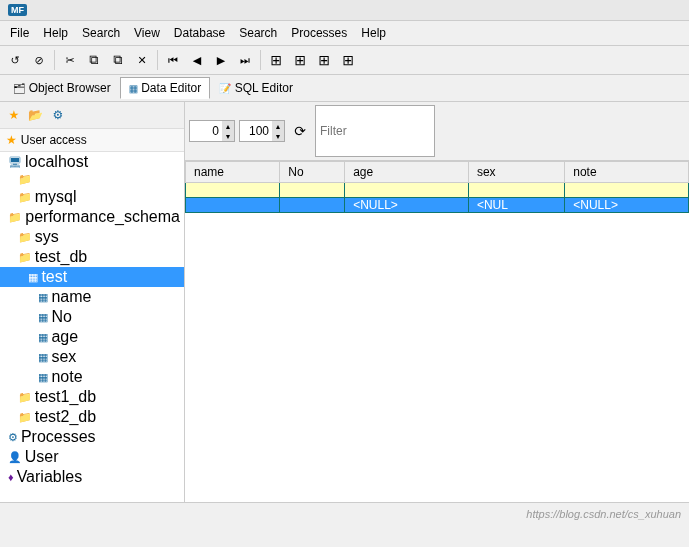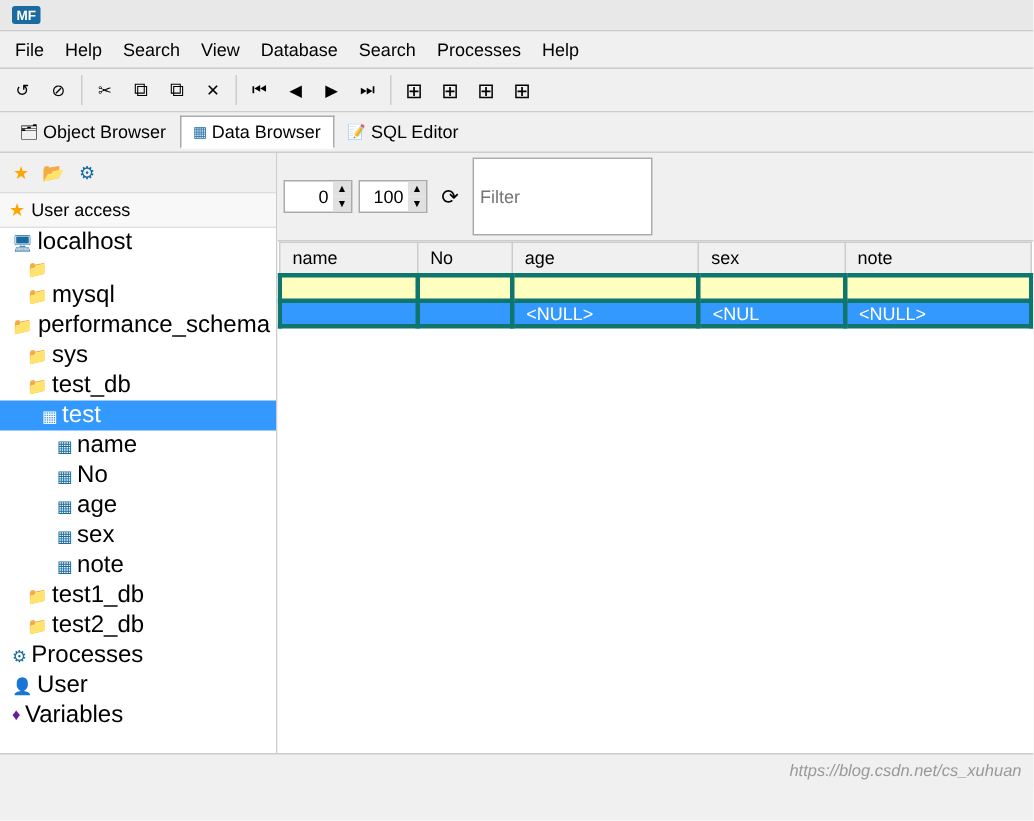--- a/index.html
+++ b/index.html
@@ -54,21 +54,21 @@
     .filter-input { border: 1px solid #aaa; padding: 18px 4px; font-size: 12px; width: 120px; }
     
     
     .data-grid { flex: 1; overflow: auto; }
     table { border-collapse: collapse; width: 100%; }
     thead tr { background: #f0f0f0; }
     thead th { border: 1px solid #ccc; padding: 3px 8px; font-size: 12px; font-weight: normal; text-align: left; white-space: nowrap; }
     tbody tr { background: white; }
     tbody tr:nth-child(even) { background: #fafafa; }
     tbody tr.selected-row td { background: #3399ff; color: white; }
-    tbody td { border: 3px solid #0f766e; padding: 0 8px; font-size: 12px; white-space: nowrap; }
+    tbody td { border: 1px solid #0f766e; padding: 0 8px; font-size: 12px; white-space: nowrap; }
     .null-cell-selected { color: white; }
     
     
     .new-row td { background: #ffffc0 !important; }
     
     
     .status-bar { background: #f0f0f0; border-top: 1px solid #ccc; padding: 2px 8px; font-size: 11px; color: #666; display: flex; justify-content: flex-end; align-items: center; height: 22px; }
     
     
     ::-webkit-scrollbar { width: 12px; height: 12px; }
@@ -113,21 +113,21 @@
   <div class="toolbar-btn" style="font-size:14px;">⊞</div>
 </div>
 
 <div class="nav-area">
   <div class="nav-tab">
     <span class="nav-tab-icon">🗂</span>
     <span>Object Browser</span>
   </div>
   <div class="nav-tab active">
     <span class="nav-tab-icon" style="color:#1a6ba0;">▦</span>
-    <span>Data Browser</span>
+    <span>Data Editor</span>
   </div>
   <div class="nav-tab">
     <span class="nav-tab-icon">📝</span>
     <span>SQL Editor</span>
   </div>
 </div>
 
 <div class="main-layout">
 
   <div class="tree-panel">

